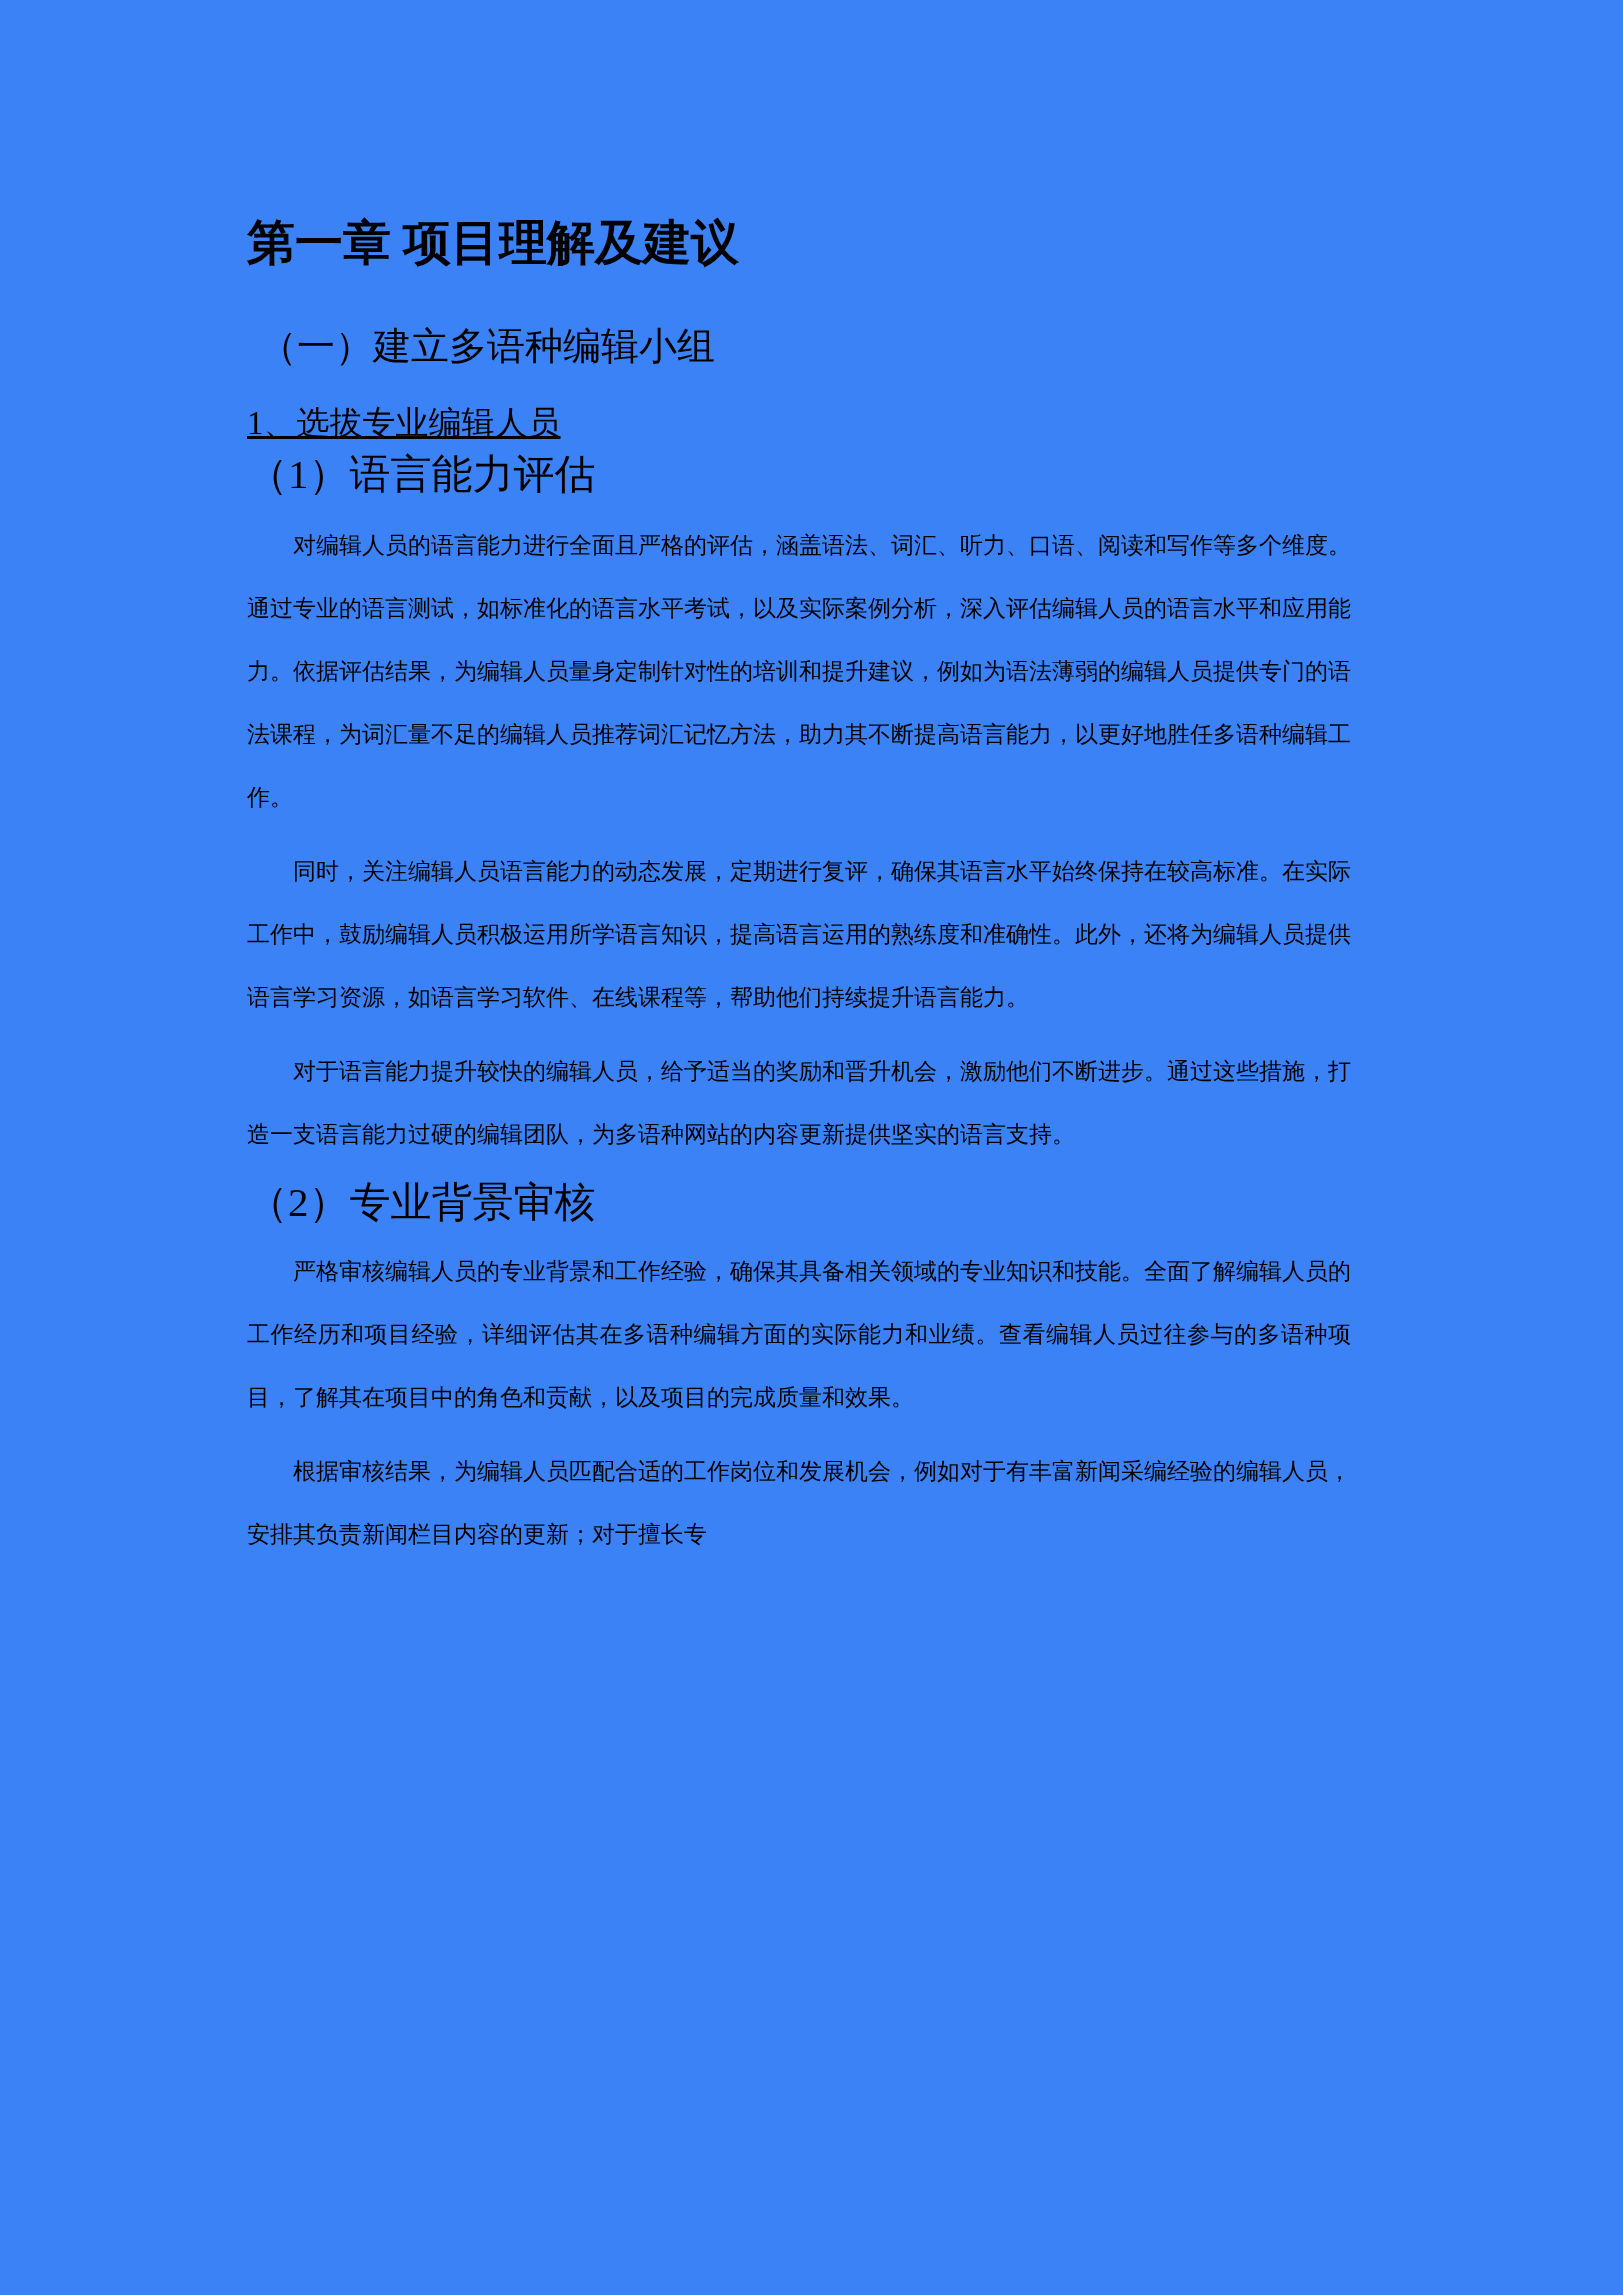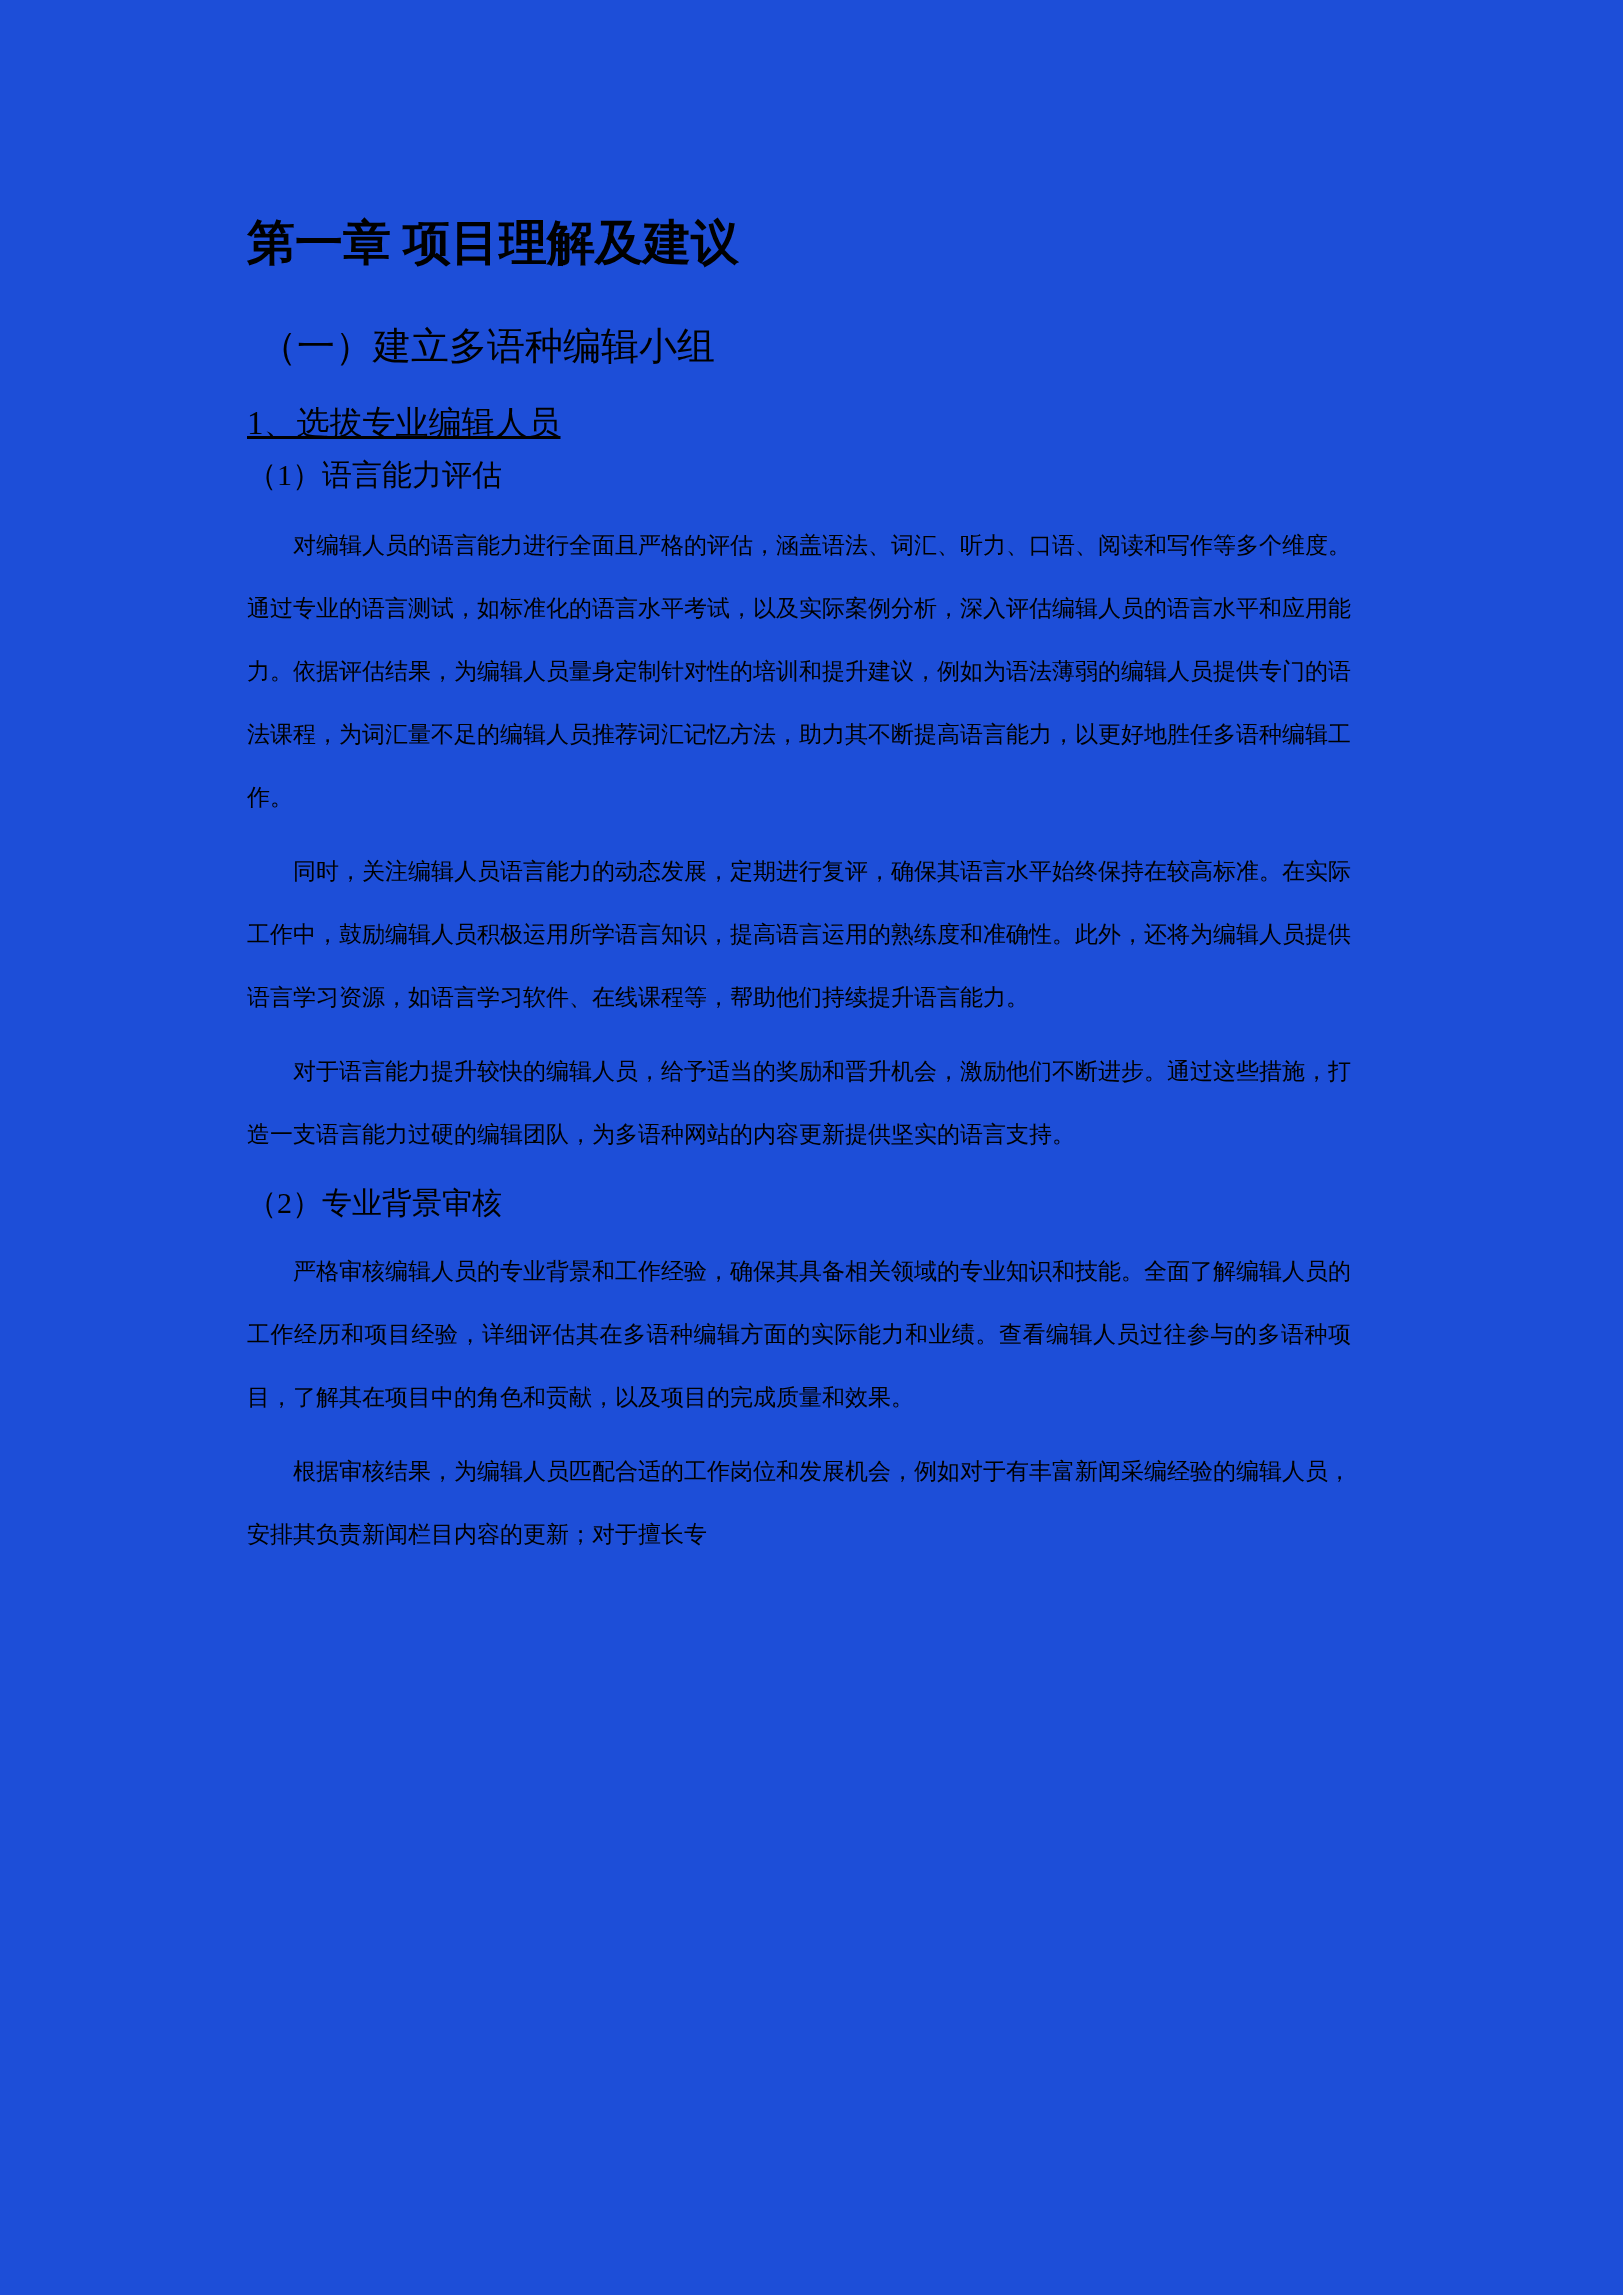--- a/index.html
+++ b/index.html
@@ -4,21 +4,21 @@
 <style>
   html, body {
     margin: 0;
     padding: 0;
     background: #ffffff;
   }
   .page {
     position: relative;
     width: 1623px;
     height: 2295px;
-    background: #1d4ed8;
+    background: #3b82f6;
     color: #000000;
     font-family: "Liberation Serif", "DejaVu Serif", serif;
     overflow: hidden;
   }
   .content {
     margin-left: 247px;
     padding-top: 216px;
     width: 1112px;
   }
   .h-chapter {
@@ -47,21 +47,21 @@
     margin: 56px 0 0 12px;
   }
   .h-item {
     font-size: 33px;
     line-height: 39px;
     font-weight: normal;
     margin: 37px 0 12px 0;
     text-decoration: underline;
   }
   .h-point {
-    font-size: 30px;
+    font-size: 41px;
     line-height: 39px;
     font-weight: normal;
     margin: 2px 0 0 0;
   }
   .h-point2 {
     margin-top: 17px;
   }
   p.body-para {
     font-size: 23px;
     line-height: 63px;

